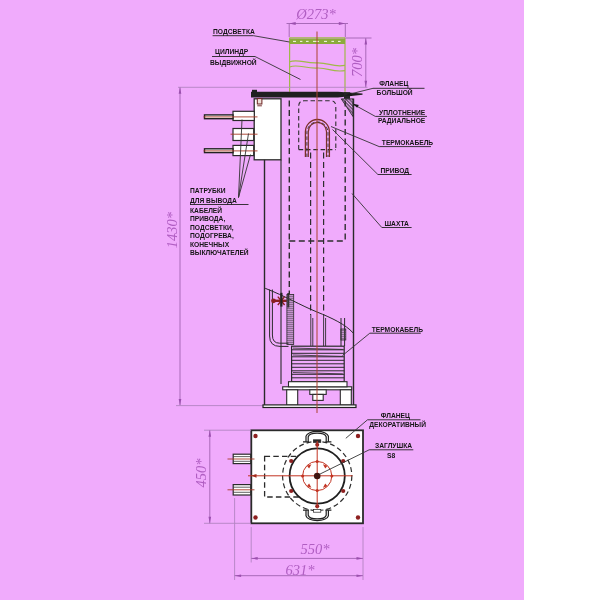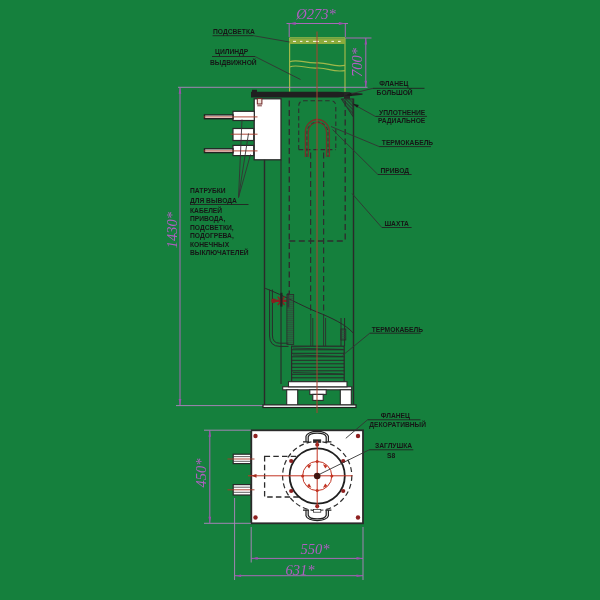--- a/index.html
+++ b/index.html
@@ -1,16 +1,16 @@
 <!DOCTYPE html>
 <html><head>
 <meta charset="utf-8">
 <style>
 html,body{margin:0;padding:0;background:#ffffff;}
-#page{width:600px;height:600px;position:relative;background:#15803d;overflow:hidden;}
+#page{width:524px;height:600px;position:relative;background:#f0abfc;overflow:hidden;}
 text{font-family:"Liberation Sans",sans-serif;font-weight:bold;fill:#161616;}
 .lbl{font-size:6.7px;letter-spacing:0px;}
 .dim{font-family:"Liberation Serif",serif;font-style:italic;font-weight:normal;font-size:14.5px;fill:#b05ec2;}
 </style>
 </head>
 <body>
 <div id="page">
 <svg width="600" height="600" viewBox="0 0 600 600" xmlns="http://www.w3.org/2000/svg">
 <defs>
 <pattern id="hatchH" width="4" height="2" patternUnits="userSpaceOnUse">

